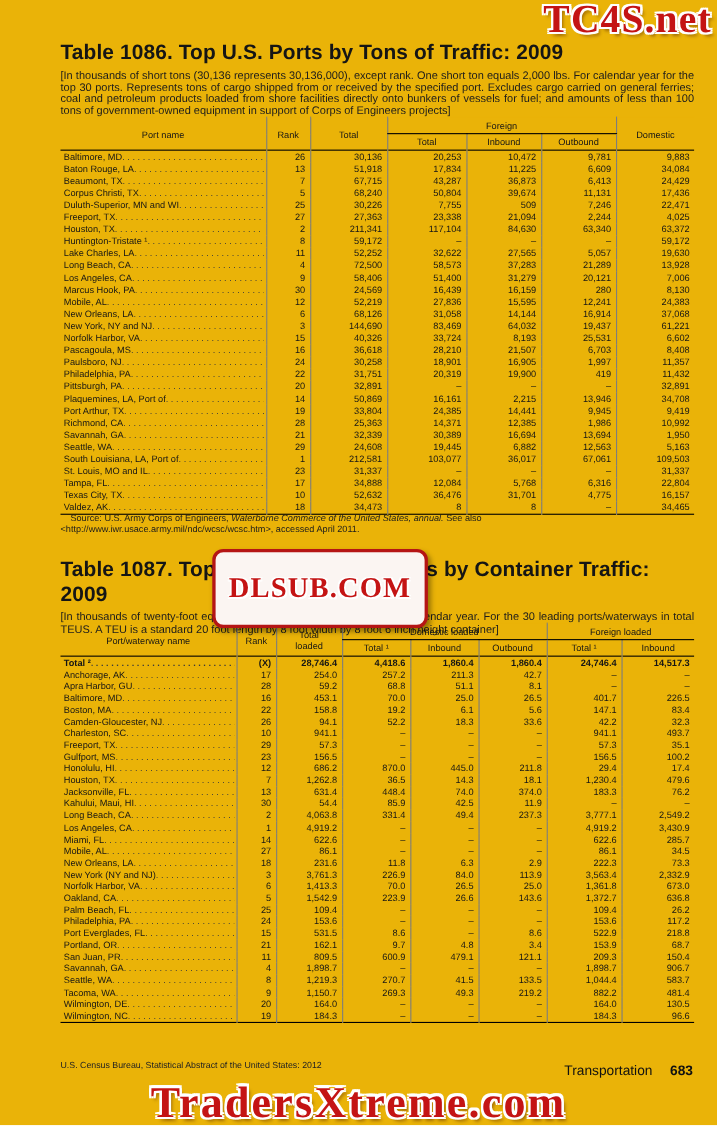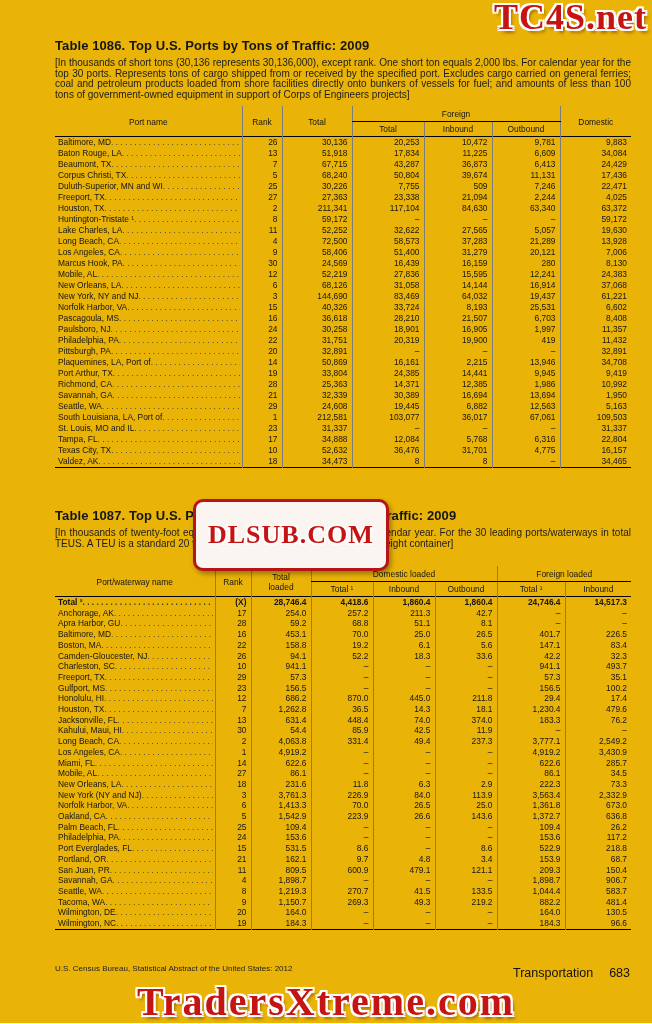--- a/index.html
+++ b/index.html
@@ -6,21 +6,21 @@
   html,body { background:#ffffff; }
   .page {
     position:relative; width:652px; height:1023px; margin:0 auto;
     background:#eab308; color:#151515;
     font-family:"Liberation Sans", sans-serif;
     overflow:hidden;
   }
   .abs { position:absolute; left:55px; width:576px; }
 
   
-  .tbl-title { font-size:13px; font-weight:bold; letter-spacing:.1px; }
+  .tbl-title { font-size:19px; font-weight:bold; letter-spacing:.1px; }
   .intro { font-size:10px; line-height:10.5px; text-align:justify; margin-top:5px; color:#1c1c1c; }
 
   
   table { border-collapse:collapse; width:576px; table-layout:fixed;
           border-top:1px solid #eab308; border-bottom:1.5px solid #000; }
   thead { border-bottom:1px solid #000; }
   th { font-weight:normal; font-size:8.4px; line-height:10px; text-align:center;
        vertical-align:middle; padding:2px 2px; border-left:1px solid #7d7d7d; }
   th.nbl { border-left:none; }
   th.grp { border-bottom:1px solid #000; }
@@ -33,21 +33,21 @@
   .dots { flex:1; overflow:hidden; white-space:nowrap; color:#3a3a3a; }
   .dots::before { content:" . . . . . . . . . . . . . . . . . . . . . . . . . . . . . . . . . . . . . . ."; }
   .total-row td { font-weight:bold; }
 
   
   .notes p { font-size:8.3px; line-height:10.2px; text-indent:9px; color:#1c1c1c; }
 
   
   .pagefoot { position:absolute; right:22px; top:966px; font-size:12.5px; color:#111; }
   .pagefoot .sec { margin-right:16px; }
-  .pagefoot .pgnum { font-weight:normal;margin-top:38px; }
+  .pagefoot .pgnum { font-weight:bold;margin-top:38px; }
   .census-line { position:absolute; left:55px; top:964px; font-size:8px; color:#222; }
 
   
   .wm {
     position:absolute; font-family:"Liberation Serif", serif; font-weight:bold;
     color:#c41414; z-index:30; white-space:nowrap;
     text-shadow:
       -2px -2px 0 #fff, 2px -2px 0 #fff, -2px 2px 0 #fff, 2px 2px 0 #fff,
       -2px 0 0 #fff, 2px 0 0 #fff, 0 -2px 0 #fff, 0 2px 0 #fff,
       3px 4px 3px rgba(50,0,0,.40);
@@ -516,20 +516,21 @@
           <td class="num">34,473</td>
           <td class="num">8</td>
           <td class="num">8</td>
           <td class="num">–</td>
           <td class="num">34,465</td>
         </tr>
       </tbody>
   </table>
 
   <div class="abs notes" style="top:466px;">
+    <p><span>Source: U.S. Army Corps of Engineers, </span><i>Waterborne Commerce of the United States, annual.</i><span> See also &lt;http://www.iwr.usace.army.mil/ndc/wcsc/wcsc.htm&gt;, accessed April 2011.</span></p>
   </div>
 
   <div class="abs" style="top:508px;">
     <h1 class="tbl-title">Table 1087. Top U.S. Ports/Waterways by Container Traffic: 2009</h1>
     <p class="intro">[In thousands of twenty-foot equivalent units (TEUS), except rank. For calendar year. For the 30 leading ports/waterways in total TEUS. A TEU is a standard 20 foot length by 8 foot width by 8 foot 6 inch height container]</p>
   </div>
 
   <div class="wm wm-mid">DLSUB.COM</div>
 
   <table id="t1087" class="abs t87" style="top:566px;">

